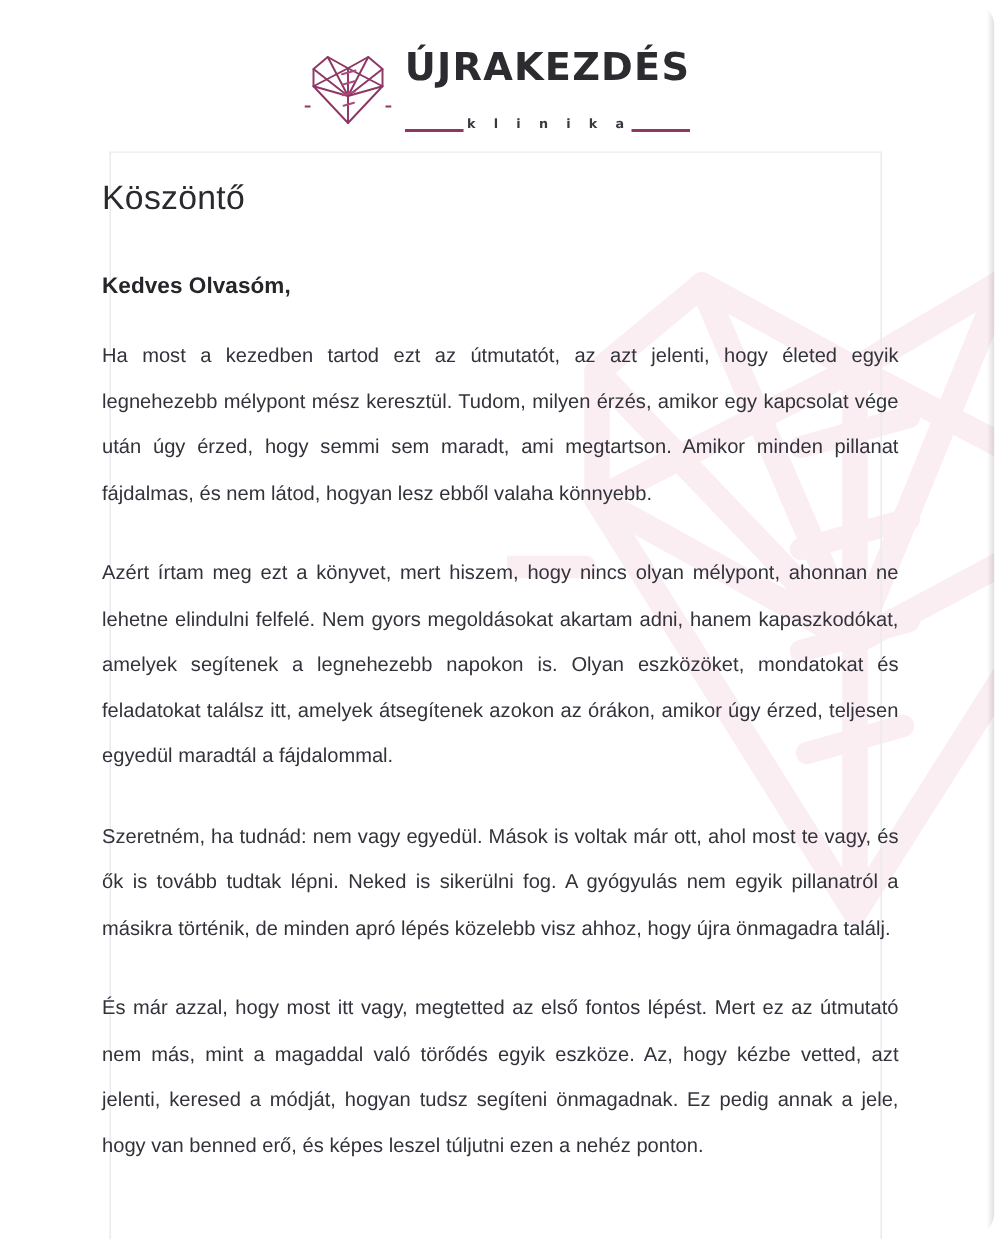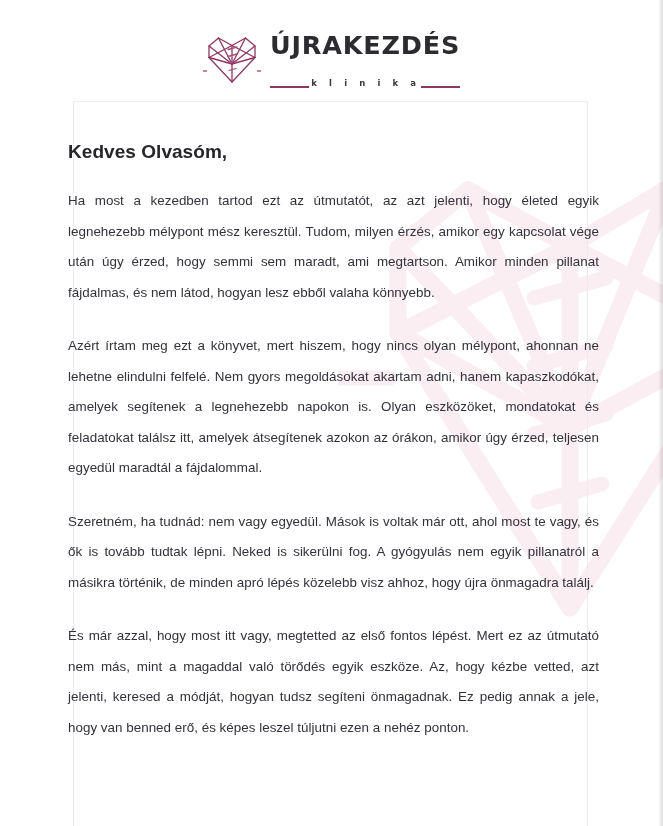--- a/index.html
+++ b/index.html
@@ -9,20 +9,21 @@
     background:#ffffff;
     font-family:"Liberation Sans","DejaVu Sans",sans-serif;
     -webkit-font-smoothing:antialiased;
     overflow:hidden;position:relative;
   }
   .page{
     position:absolute;inset:0;
     width:663px;height:826px;
     background:#ffffff;
     overflow:hidden;
+    border-radius:18px;
   }
   
   .page-edge-right{
     position:absolute;top:0;right:0;width:5px;height:826px;
     background:linear-gradient(to right,rgba(0,0,0,0.00),rgba(0,0,0,0.13));
     pointer-events:none;
   }
   
   .content-frame{
     position:absolute;
@@ -94,21 +95,21 @@
     font-size:22.5px;
     color:#2a2a2e;
     letter-spacing:0.2px;
     line-height:1.2;
     padding-top:14px;
   }
   p.greeting{
     margin:0;padding:0;
     margin-top:37px;
     font-weight:700;
-    font-size:19px;
+    font-size:15px;
     color:#26262a;
     letter-spacing:0.05px;
   }
   p.para{
     margin:0;padding:0;
     margin-top:23px;
     font-size:13.4px;
     line-height:30.5px;
     color:#32323a;
     text-align:justify;
@@ -190,20 +191,21 @@
         <span class="logo-sub">
           <span class="logo-rule"></span>
           <span class="logo-sub-text">k l i n i k a</span>
           <span class="logo-rule"></span>
         </span>
       </span>
     </div>
   </div>
 
   <div class="doc">
+    <h1 class="doc-title">Köszöntő</h1>
     <p class="greeting">Kedves Olvasóm,</p>
     <p class="para">Ha most a kezedben tartod ezt az útmutatót, az azt jelenti, hogy életed egyik legnehezebb mélypont mész keresztül. Tudom, milyen érzés, amikor egy kapcsolat vége után úgy érzed, hogy semmi sem maradt, ami megtartson. Amikor minden pillanat fájdalmas, és nem látod, hogyan lesz ebből valaha könnyebb.</p>
     <p class="para">Azért írtam meg ezt a könyvet, mert hiszem, hogy nincs olyan mélypont, ahonnan ne lehetne elindulni felfelé. Nem gyors megoldásokat akartam adni, hanem kapaszkodókat, amelyek segítenek a legnehezebb napokon is. Olyan eszközöket, mondatokat és feladatokat találsz itt, amelyek átsegítenek azokon az órákon, amikor úgy érzed, teljesen egyedül maradtál a fájdalommal.</p>
     <p class="para">Szeretném, ha tudnád: nem vagy egyedül. Mások is voltak már ott, ahol most te vagy, és ők is tovább tudtak lépni. Neked is sikerülni fog. A gyógyulás nem egyik pillanatról a másikra történik, de minden apró lépés közelebb visz ahhoz, hogy újra önmagadra találj.</p>
     <p class="para">És már azzal, hogy most itt vagy, megtetted az első fontos lépést. Mert ez az útmutató nem más, mint a magaddal való törődés egyik eszköze. Az, hogy kézbe vetted, azt jelenti, keresed a módját, hogyan tudsz segíteni önmagadnak. Ez pedig annak a jele, hogy van benned erő, és képes leszel túljutni ezen a nehéz ponton.</p>
   </div>
 
   <div class="page-edge-right"></div>
 </div>
 

